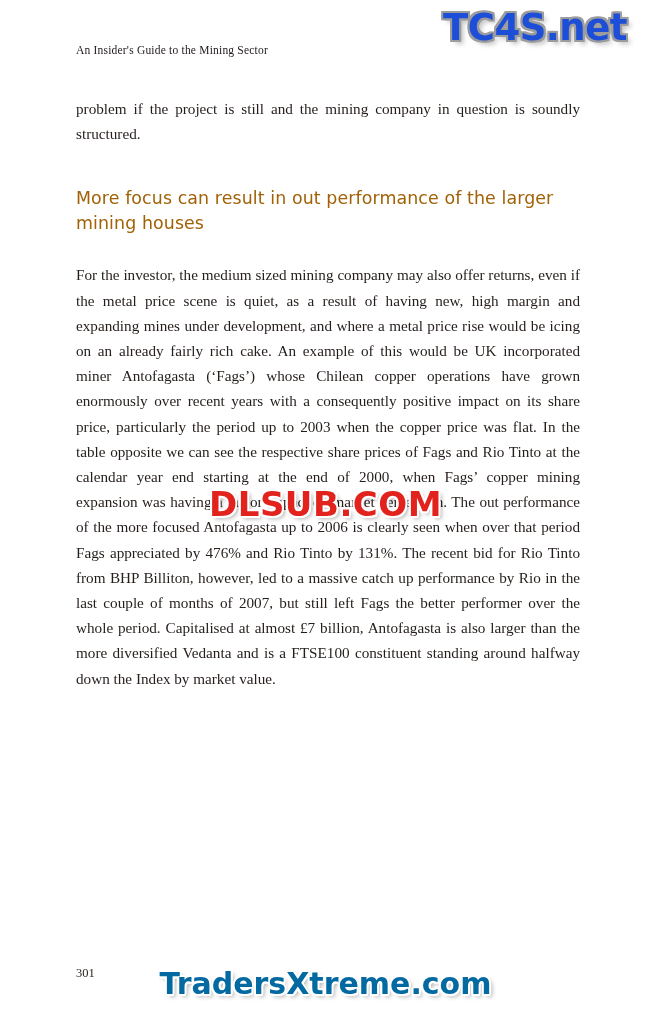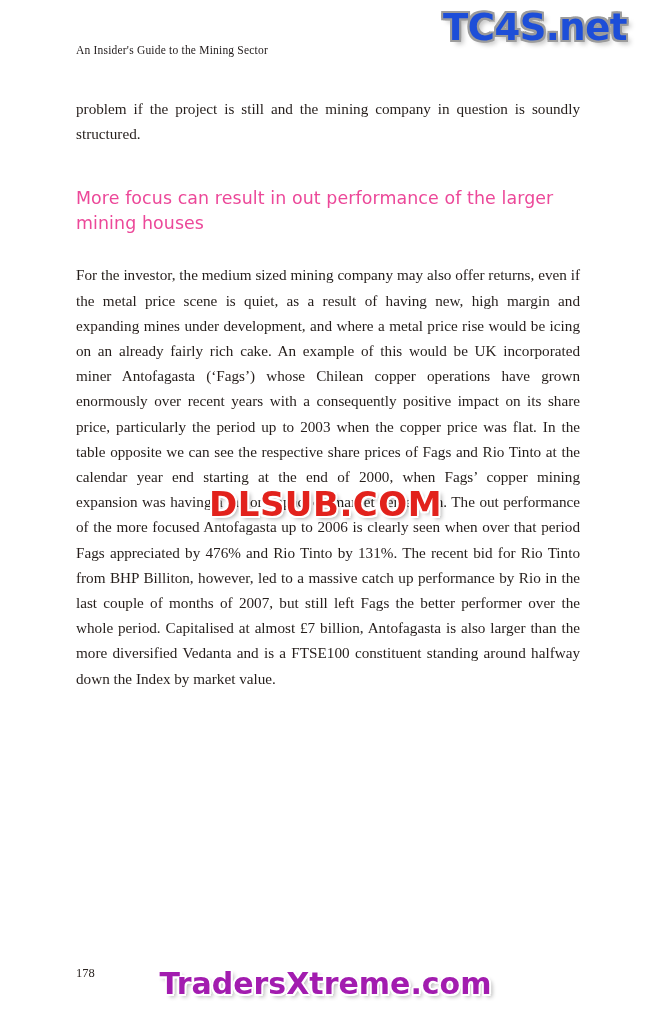--- a/index.html
+++ b/index.html
@@ -46,21 +46,21 @@
     text-justify: inter-word;
     color: #241d1a;
     font-family: "Liberation Serif", serif;
   }
   h2.section-heading {
     margin: 0;
     font-family: "DejaVu Sans", sans-serif;
     font-weight: 400;
     font-size: 17.4px;
     line-height: 25px;
-    color: #ec4899;
+    color: #a16207;
     letter-spacing: 0.1px;
   }
   .heading-block {
     margin-top: 40px;
     margin-bottom: 26px;
     width: 500px;
   }
   .folio {
     position: absolute;
     left: 76px;
@@ -100,21 +100,21 @@
       -1.6px -1.6px 0 #ffffff, 1.6px -1.6px 0 #ffffff, -1.6px 1.6px 0 #ffffff, 1.6px 1.6px 0 #ffffff,
       0 -2px 0 #ffffff, 0 2px 0 #ffffff, -2px 0 0 #ffffff, 2px 0 0 #ffffff,
       3px 3px 4px rgba(0,0,0,0.3);
   }
   .wm-bottom {
     left: 50%;
     transform: translateX(-50%);
     top: 966px;
     font-family: "DejaVu Sans", sans-serif;
     font-size: 30px;
-    color: #a21caf;
+    color: #0369a1;
     letter-spacing: 0px;
     text-shadow:
       -1.5px -1.5px 0 #ffffff, 1.5px -1.5px 0 #ffffff, -1.5px 1.5px 0 #ffffff, 1.5px 1.5px 0 #ffffff,
       0 -2px 0 #ffffff, 0 2px 0 #ffffff, -2px 0 0 #ffffff, 2px 0 0 #ffffff,
       3px 3px 4px rgba(0,0,0,0.3);
   }
 </style>
 </head>
 <body>
 
@@ -127,21 +127,21 @@
     <p class="body-text">problem if the project is still and the mining company in question is soundly structured.</p>
 
     <div class="heading-block">
       <h2 class="section-heading">More focus can result in out performance of the larger mining houses</h2>
     </div>
 
     <p class="body-text">For the investor, the medium sized mining company may also offer returns, even if the metal price scene is quiet, as a result of having new, high margin and expanding mines under development, and where a metal price rise would be icing on an already fairly rich cake. An example of this would be UK incorporated miner Antofagasta (‘Fags’) whose Chilean copper operations have grown enormously over recent years with a consequently positive impact on its share price, particularly the period up to 2003 when the copper price was flat. In the table opposite we can see the respective share prices of Fags and Rio Tinto at the calendar year end starting at the end of 2000, when Fags’ copper mining expansion was having a major impact on market perception. The out performance of the more focused Antofagasta up to 2006 is clearly seen when over that period Fags appreciated by 476% and Rio Tinto by 131%. The recent bid for Rio Tinto from BHP Billiton, however, led to a massive catch up performance by Rio in the last couple of months of 2007, but still left Fags the better performer over the whole period. Capitalised at almost £7 billion, Antofagasta is also larger than the more diversified Vedanta and is a FTSE100 constituent standing around halfway down the Index by market value.</p>
 
   </div>
 
-  <div class="folio">178</div>
+  <div class="folio">301</div>
 
   <div class="wm wm-top">TC4S.net</div>
 
   <div class="wm wm-center">DLSUB.COM</div>
 
   <div class="wm wm-bottom">TradersXtreme.com</div>
 
 </div>
 
 </body></html>

